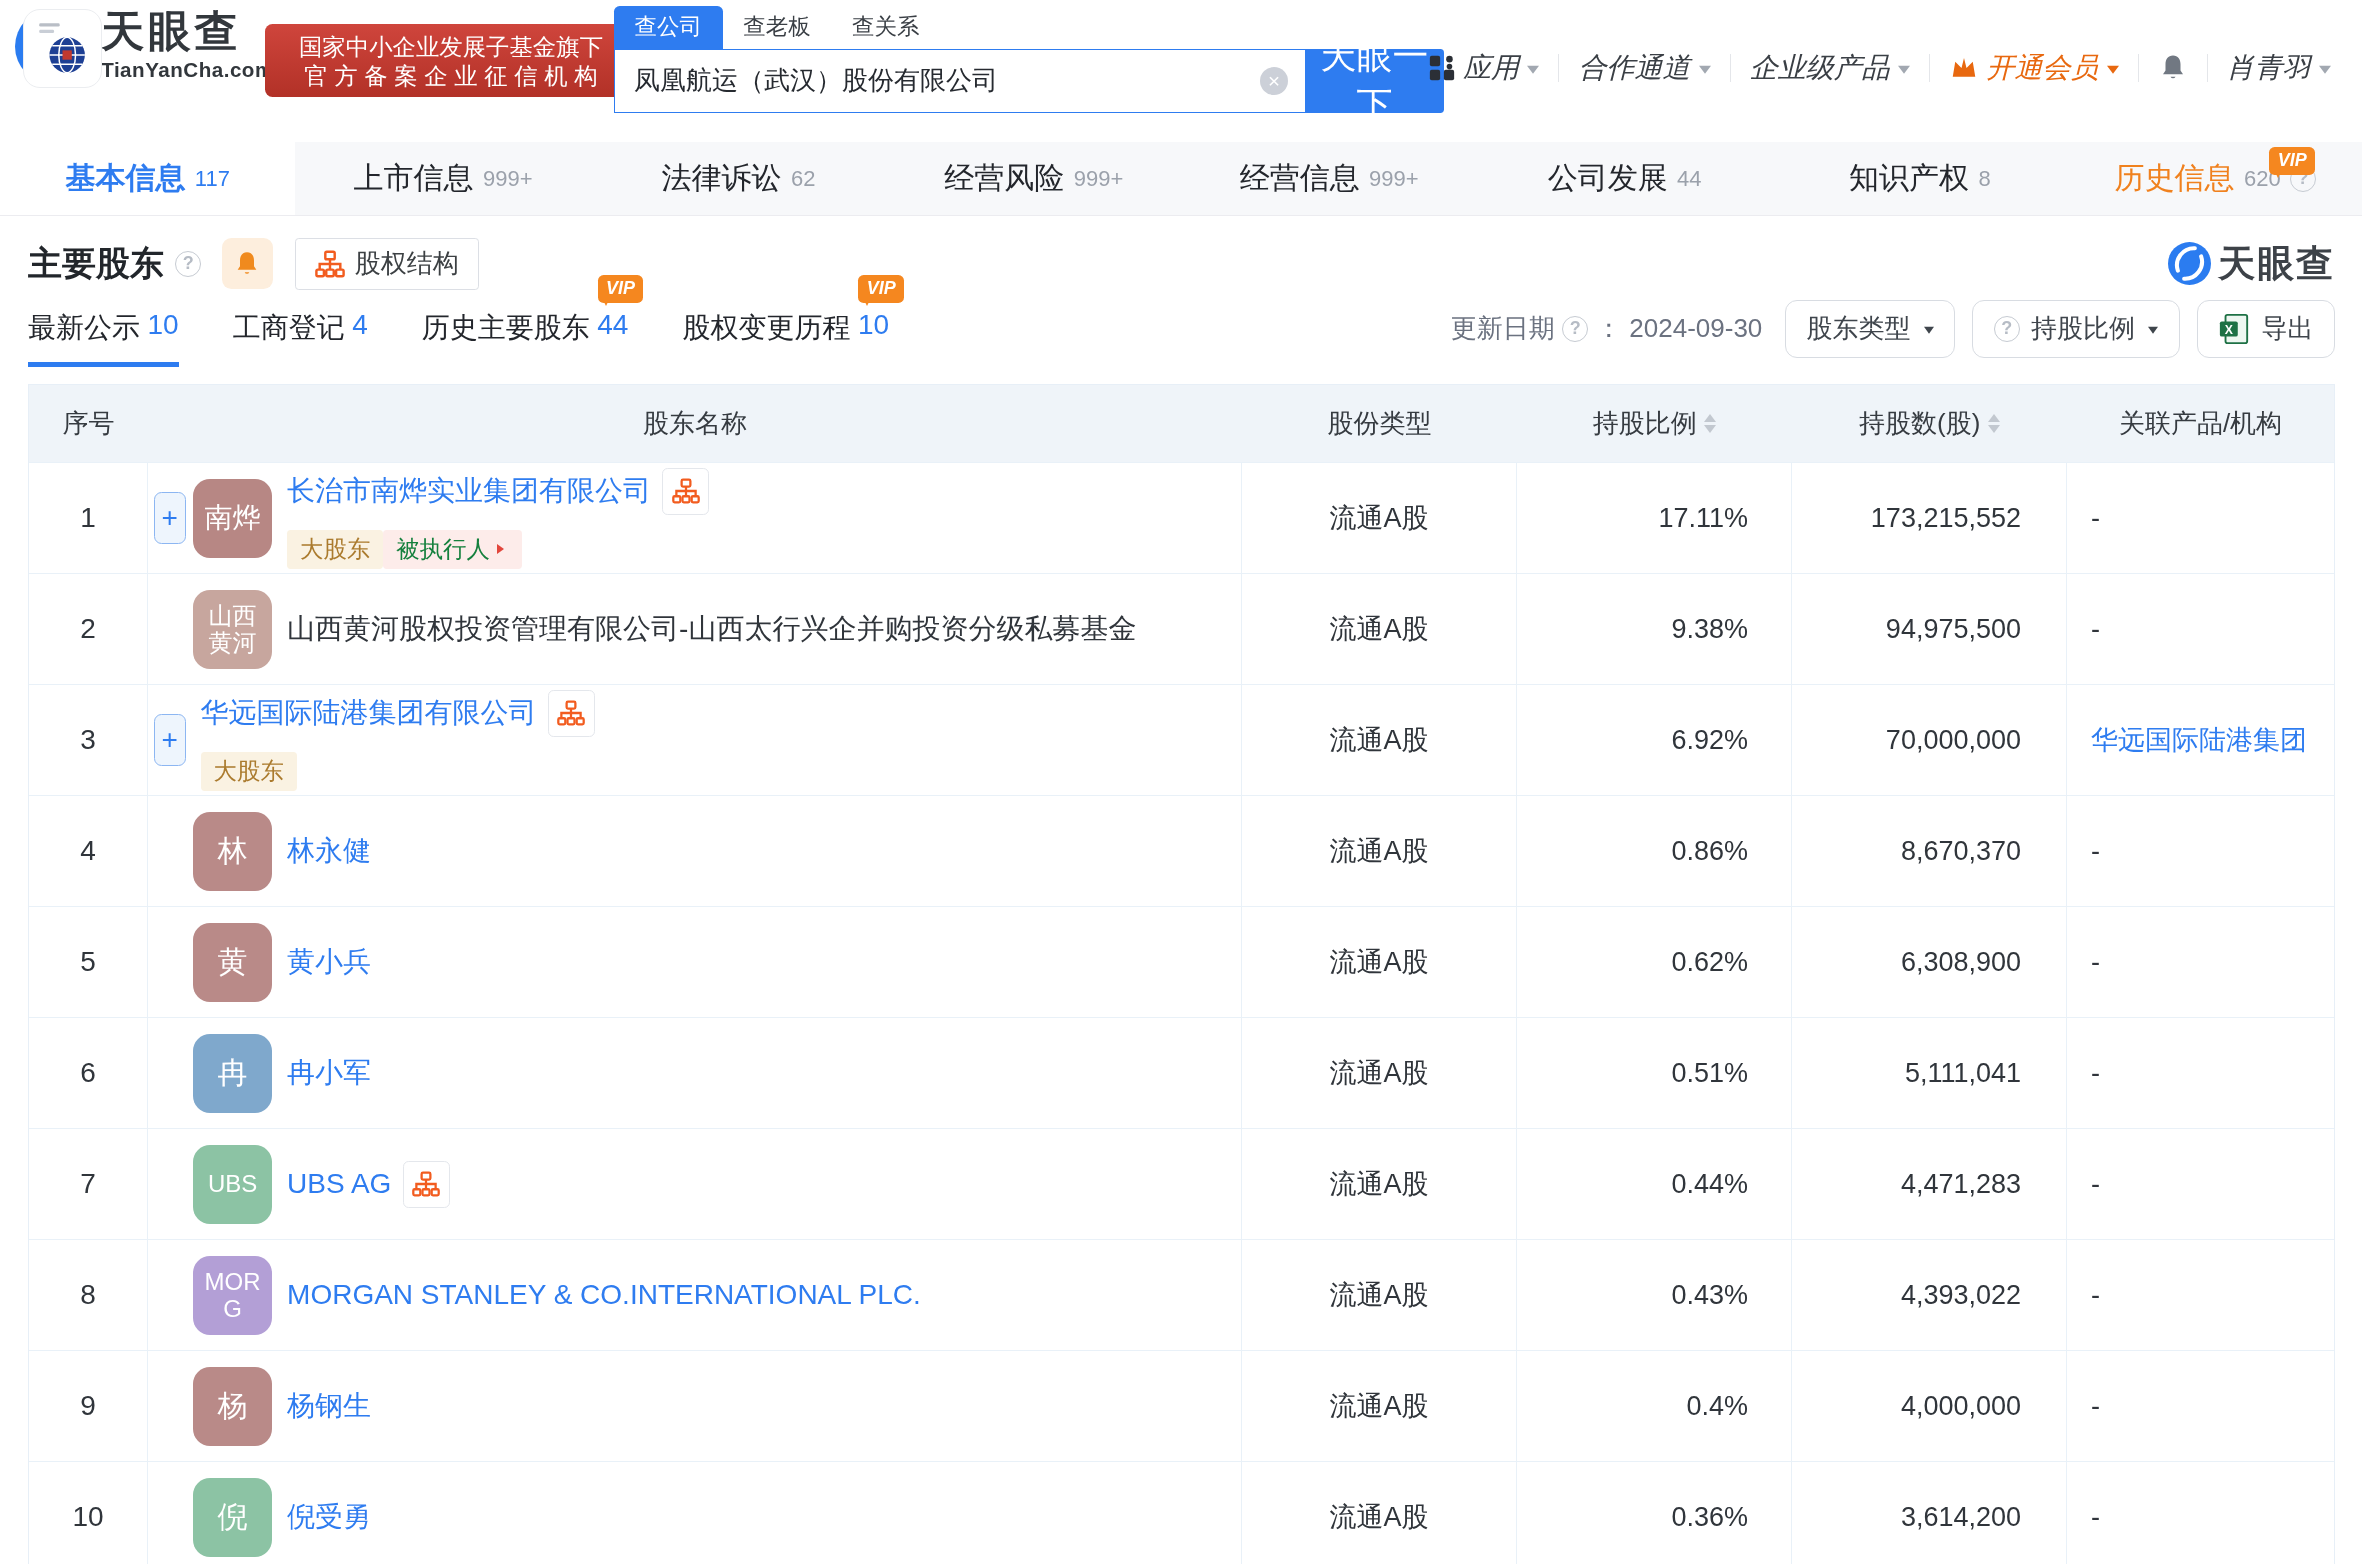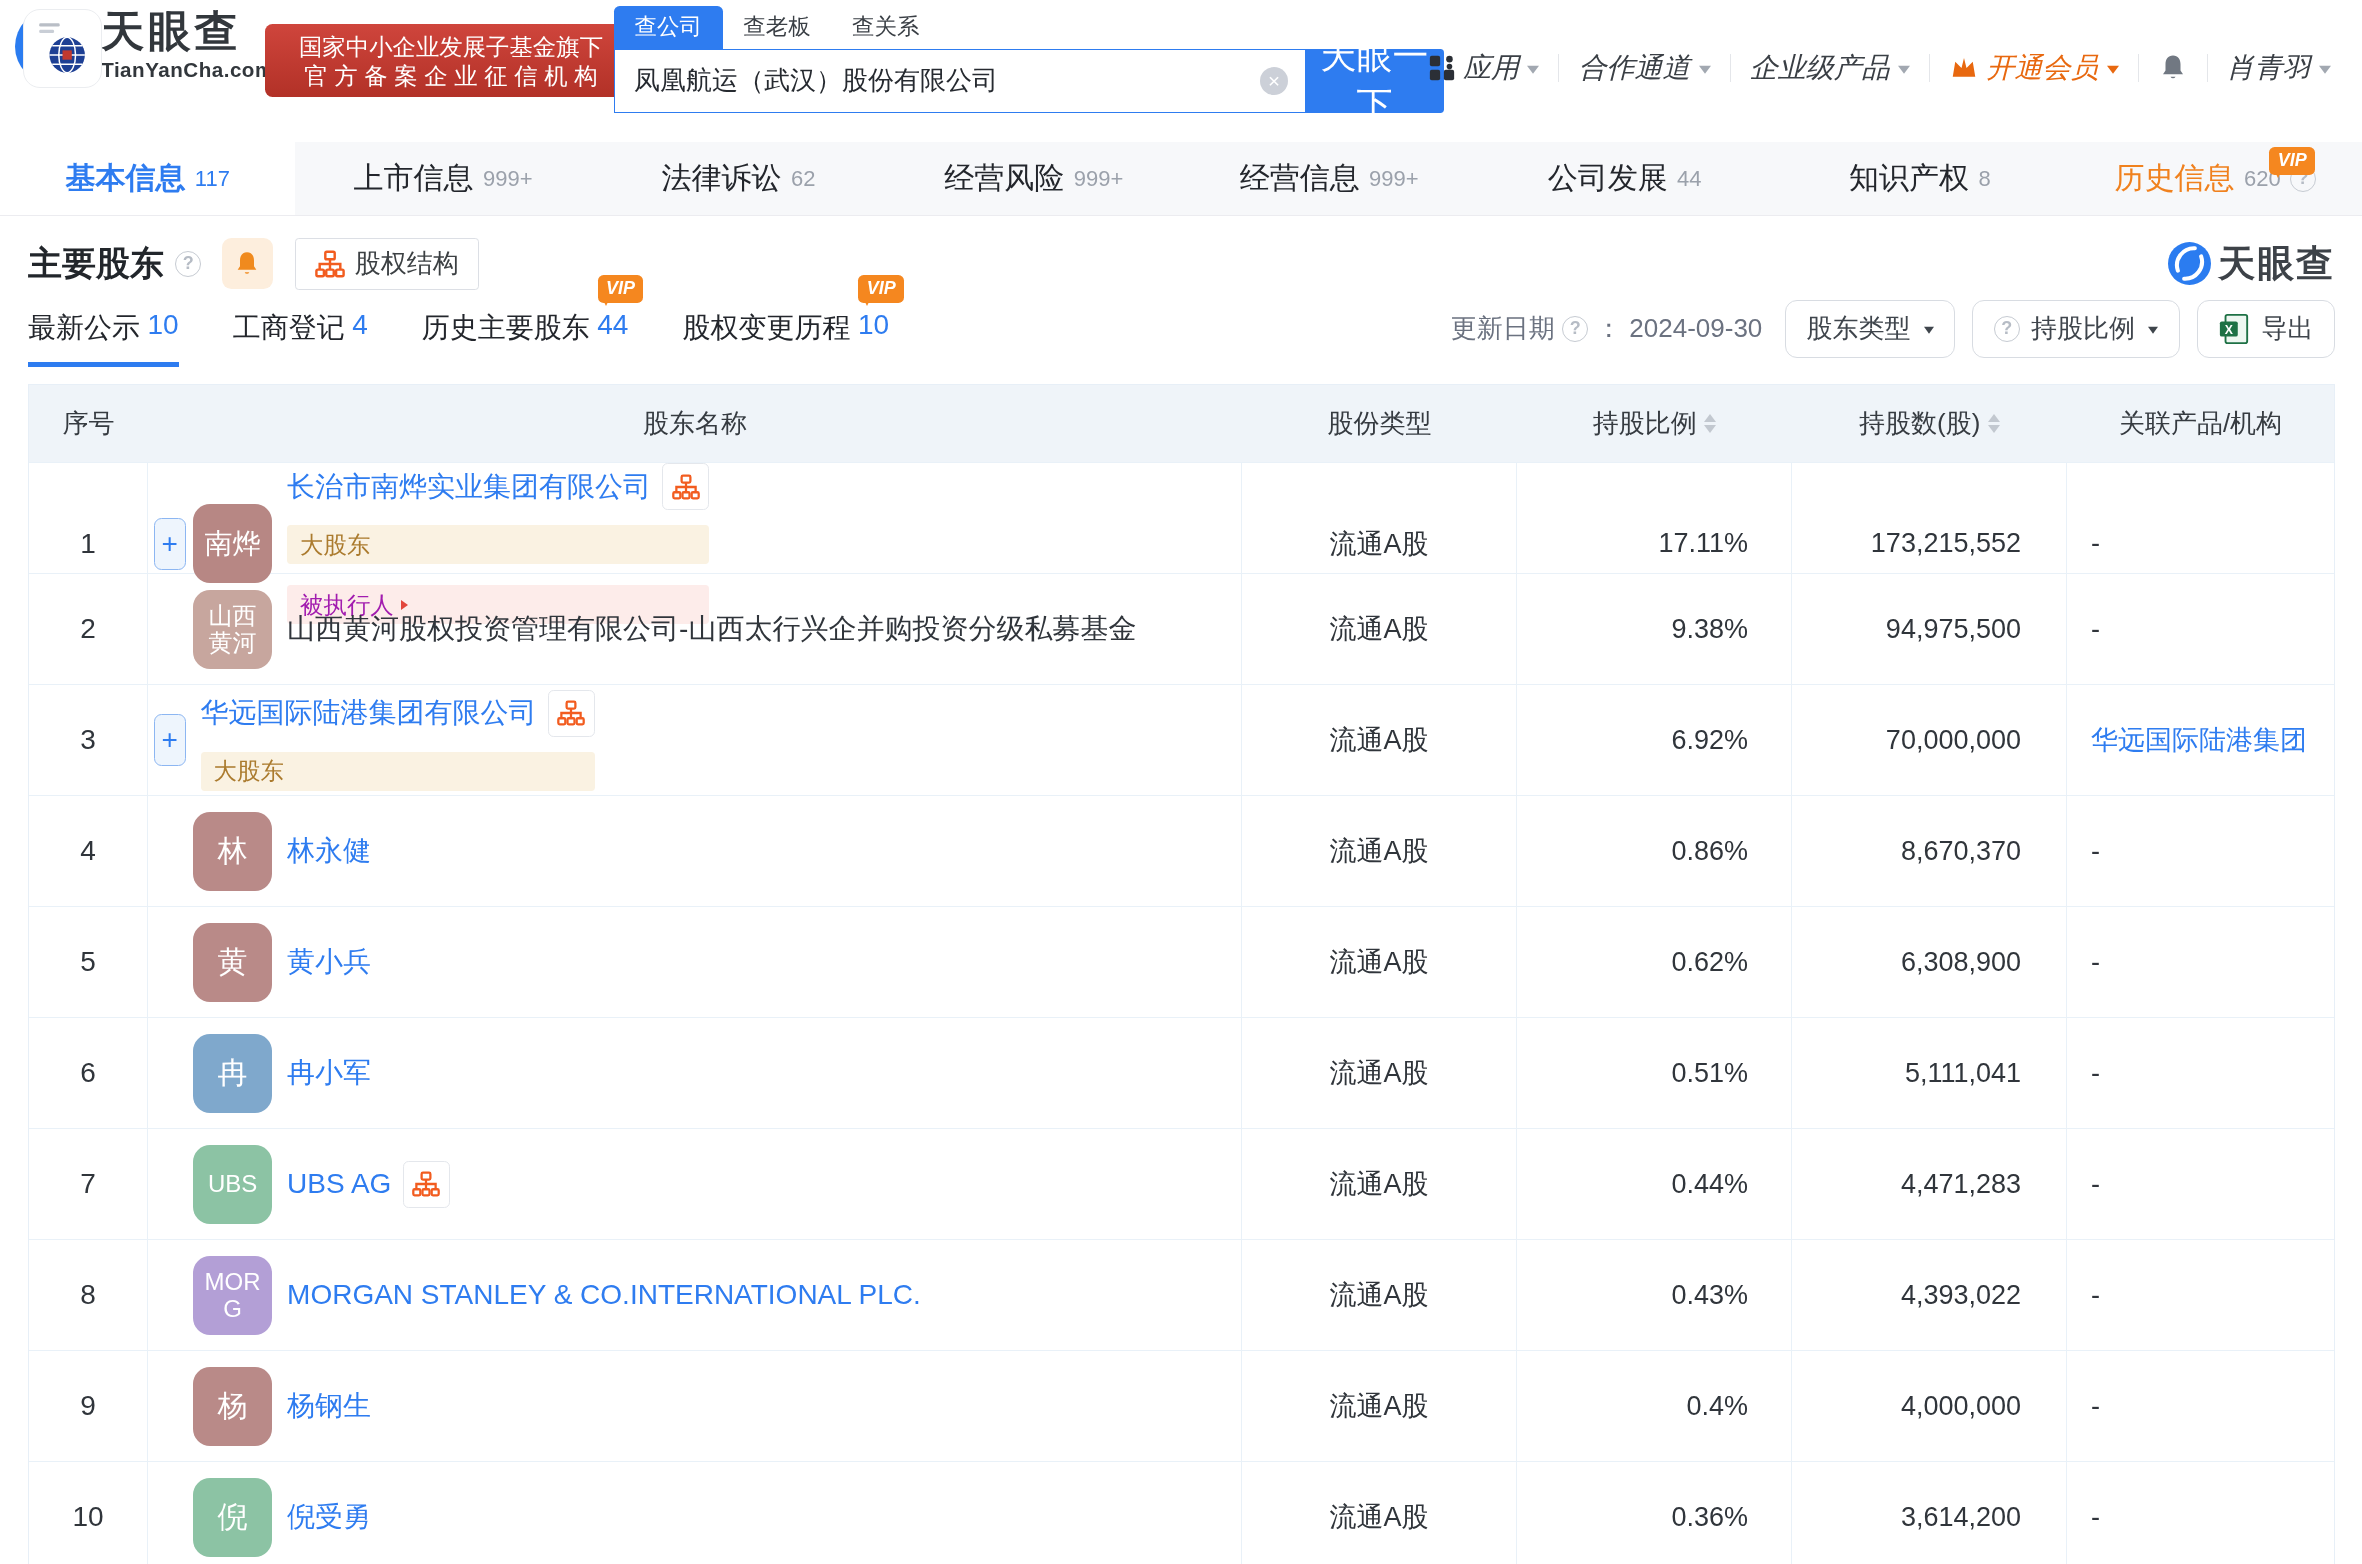--- a/index.html
+++ b/index.html
@@ -104,24 +104,24 @@
     display:flex; align-items:center; justify-content:center; font-size:28px; cursor:pointer; flex:none; }
   .expander.hidden { visibility:hidden; }
   .avatar { width:79px; height:79px; border-radius:17px; margin-left:7.5px; flex:none; color:#fff;
     display:flex; flex-direction:column; align-items:center; justify-content:center; line-height:1.15; }
   .avatar.logo { background:#fff; border:0.9px solid #ebedf0; }
   .name-main { margin-left:15px; display:flex; flex-direction:column; justify-content:center; min-width:0; }
   .name-line { display:flex; align-items:center; gap:11.2px; }
   .sh-name { font-size:28px; color:#30353b; white-space:nowrap; }
   .org-btn { width:47px; height:47px; border:0.9px solid #e4e7ec; border-radius:5.6px; background:#fff;
     display:flex; align-items:center; justify-content:center; cursor:pointer; flex:none; }
-  .tag-line { display:flex; gap:21px; margin-top:15px;flex-direction:column; }
+  .tag-line { display:flex; gap:0; margin-top:15px; }
   .tag { height:39px; display:inline-flex; align-items:center; padding:0 13px; font-size:23.4px; border-radius:3.7px; cursor:pointer; }
   .tag.warm { background:#faf2e2; color:#ab7b2e; }
-  .tag.danger { background:#fdecea; color:#a21caf; }
+  .tag.danger { background:#fdecea; color:#15803d; }
   .tag-arrow { display:inline-block; width:0; height:0; border:5.6px solid transparent; border-left:7.5px solid #e2463c; margin-left:7.5px; }
 </style>
 </head>
 <body>
 
 <div class="topbar">
   <div class="logo">
     <svg width="75" height="75" viewBox="0 0 48 48">
       <circle cx="24" cy="24" r="24" fill="#2b7cf0"></circle>
       <path d="M30 7 A19 19 0 0 0 11 32" stroke="#fff" stroke-width="4.5" fill="none" stroke-linecap="round"></path>

